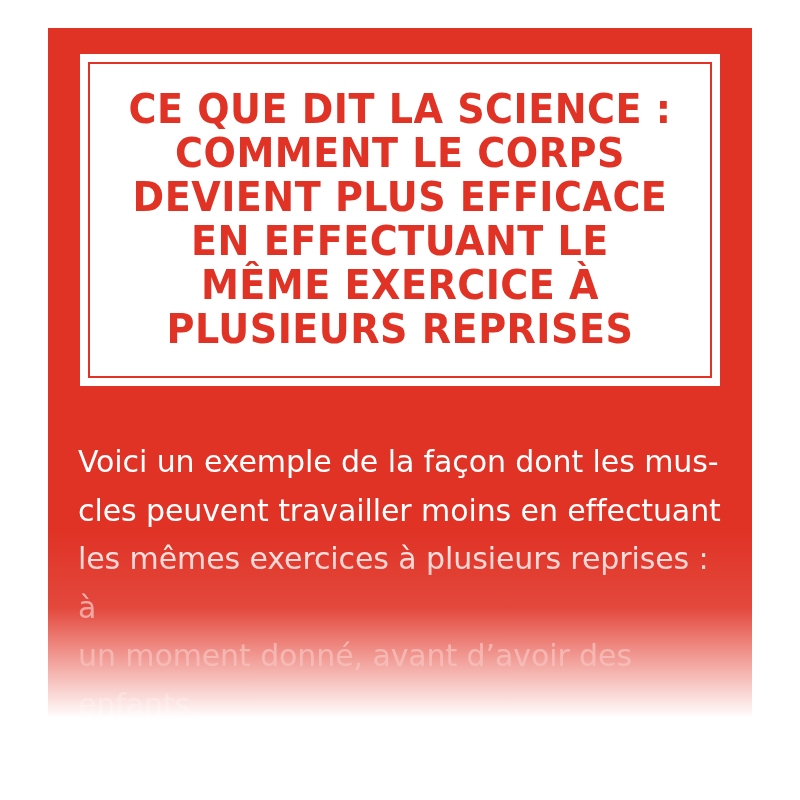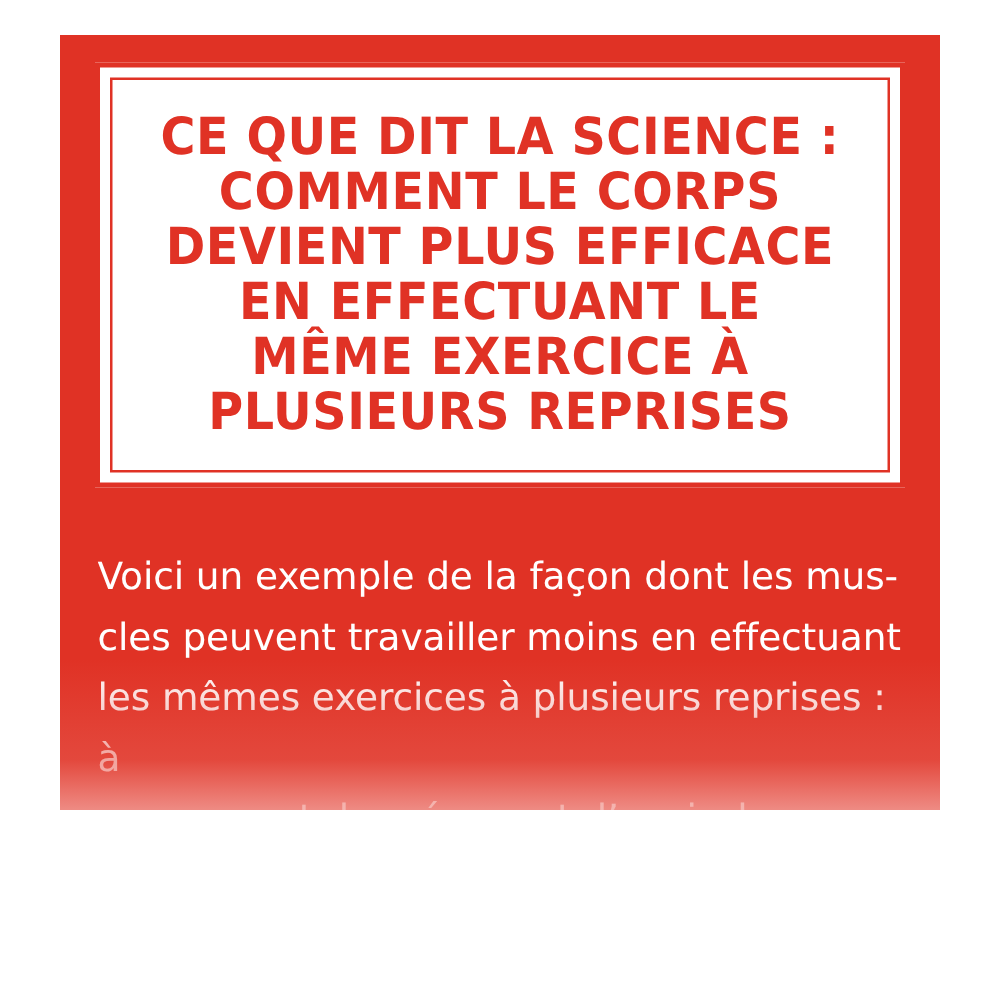--- a/index.html
+++ b/index.html
@@ -7,21 +7,21 @@
     padding: 0;
     width: 800px;
     height: 800px;
     background: #ffffff;
     font-family: "Liberation Sans", sans-serif;
   }
 
   #page {
     position: relative;
     width: 800px;
-    height: 648px;
+    height: 800px;
     background: #ffffff;
     overflow: hidden;
   }
 
   
   #card {
     position: absolute;
     left: 48px;
     top: 28px;
     width: 704px;

